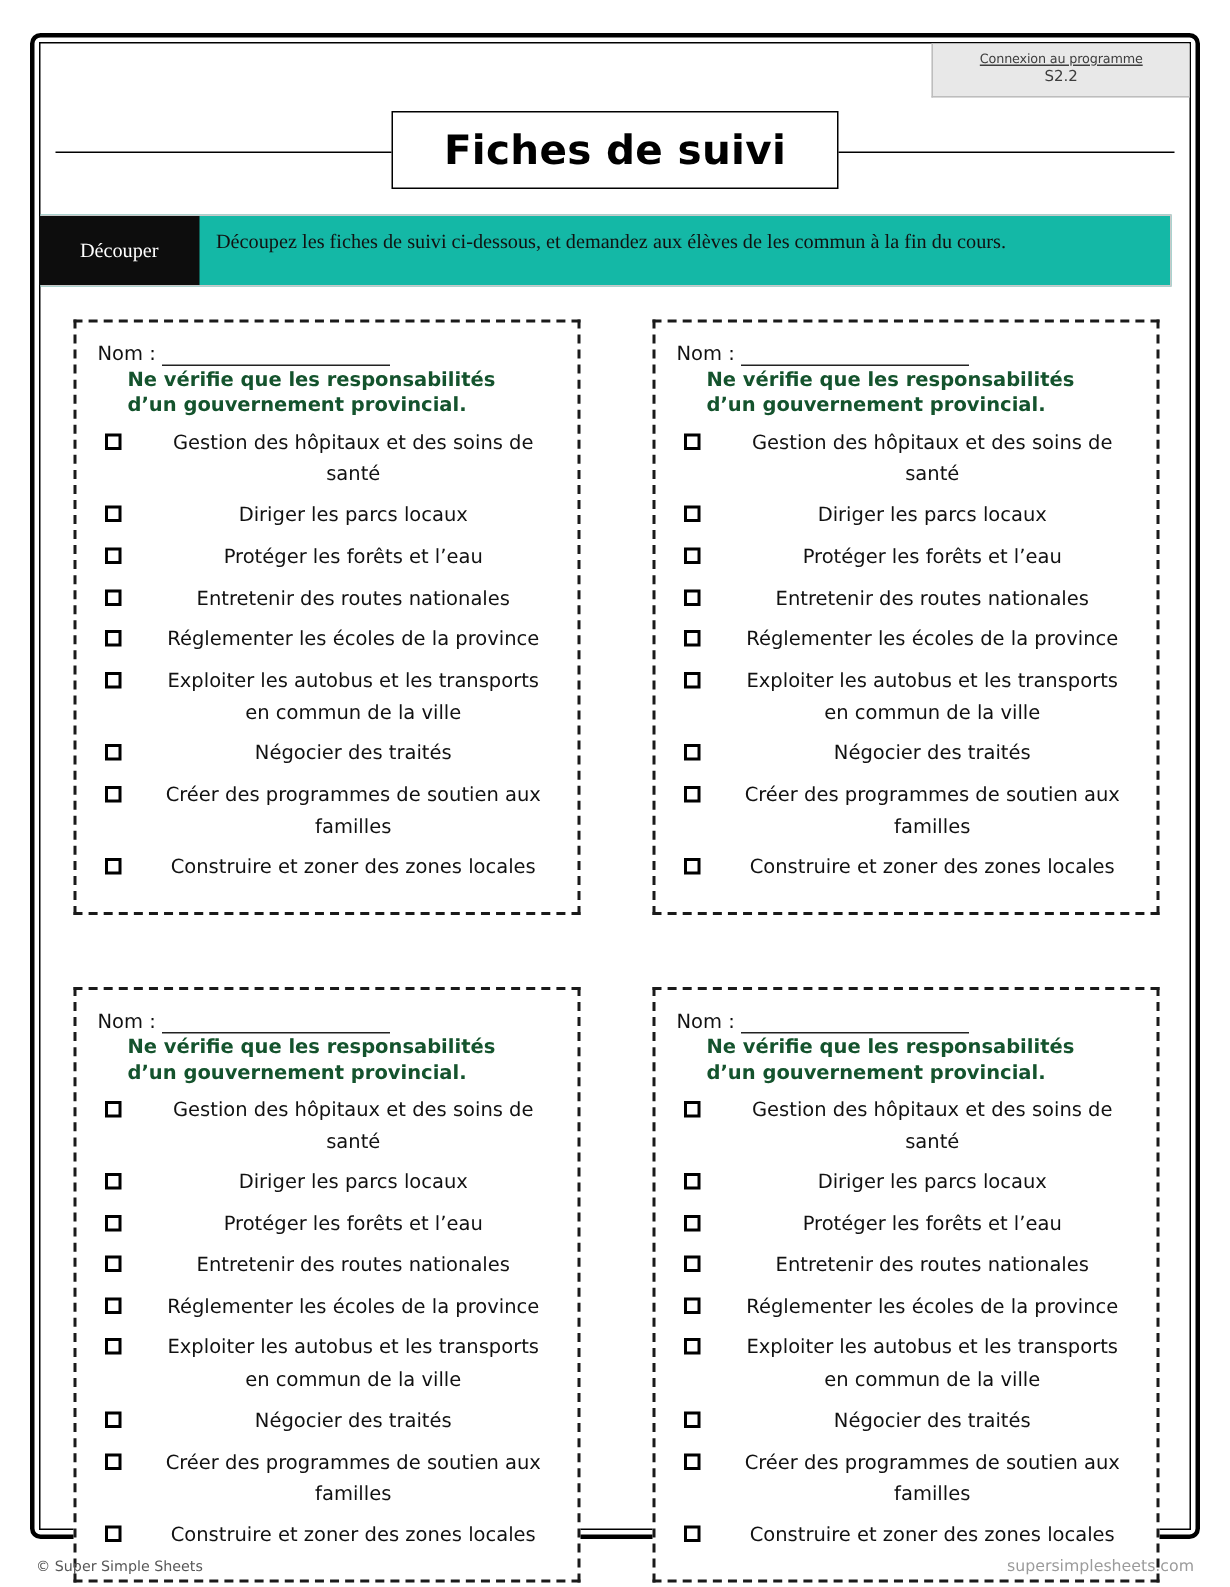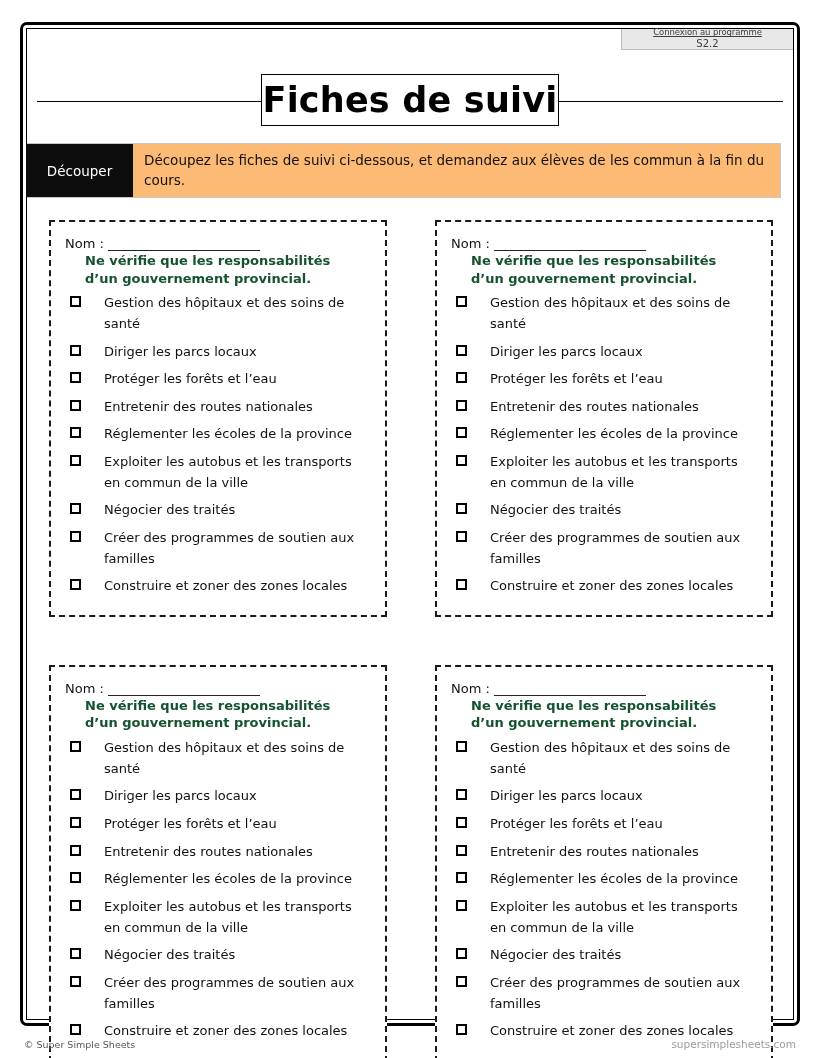--- a/index.html
+++ b/index.html
@@ -40,21 +40,21 @@
   .header {
     position: relative;
     height: 105px;
   }
 
   .curriculum-box {
     position: absolute;
     top: 0;
     right: 0;
     width: 172px;
-    height: 21px;
+    height: 36px;
     background: #e8e8e8;
     border-left: 1px solid #bdbdbd;
     border-bottom: 1px solid #bdbdbd;
     display: flex;
     flex-direction: column;
     align-items: center;
     justify-content: center;
     line-height: 1.25;
   }
   .curriculum-line1 {
@@ -84,37 +84,38 @@
     top: 45px;
     width: 298px;
     height: 52px;
     border: 1px solid #000000;
     background: #ffffff;
     display: flex;
     align-items: center;
     justify-content: center;
   }
   .title-text {
-    font-size: 35px;
+    font-size: 27px;
     font-weight: bold;
     color: #000000;
     letter-spacing: 0.2px;
     font-family: "DejaVu Sans", "Liberation Sans", sans-serif;
   }
 
   
   .instruction-band {
     position: relative;
     display: flex;
     margin: 9px 10px 0 0;
     width: 754px;
     min-height: 48px;
     border: 1px solid #c9c9c9;
     border-left: none;
-    background: #fdba74;
+    background: #14b8a6;
+    font-family: Liberation Serif, serif;
   }
   .instruction-label {
     flex: 0 0 107px;
     background: #0d0d0d;
     color: #ffffff;
     font-size: 13.5px;
     display: flex;
     align-items: center;
     justify-content: center;
     margin-left: -1px;
@@ -185,20 +186,21 @@
     height: 11px;
     border: 2px solid #000000;
     background: #ffffff;
     margin-top: 4px;
     margin-right: 23px;
     margin-left: 5px;
   }
   .item-text {
     flex: 1;
     padding-right: 4px;
+    text-align: center;
   }
 
   
   .footer {
     position: relative;
     width: 780px;
     margin-top: 12px;
     display: flex;
     justify-content: space-between;
     align-items: flex-end;

